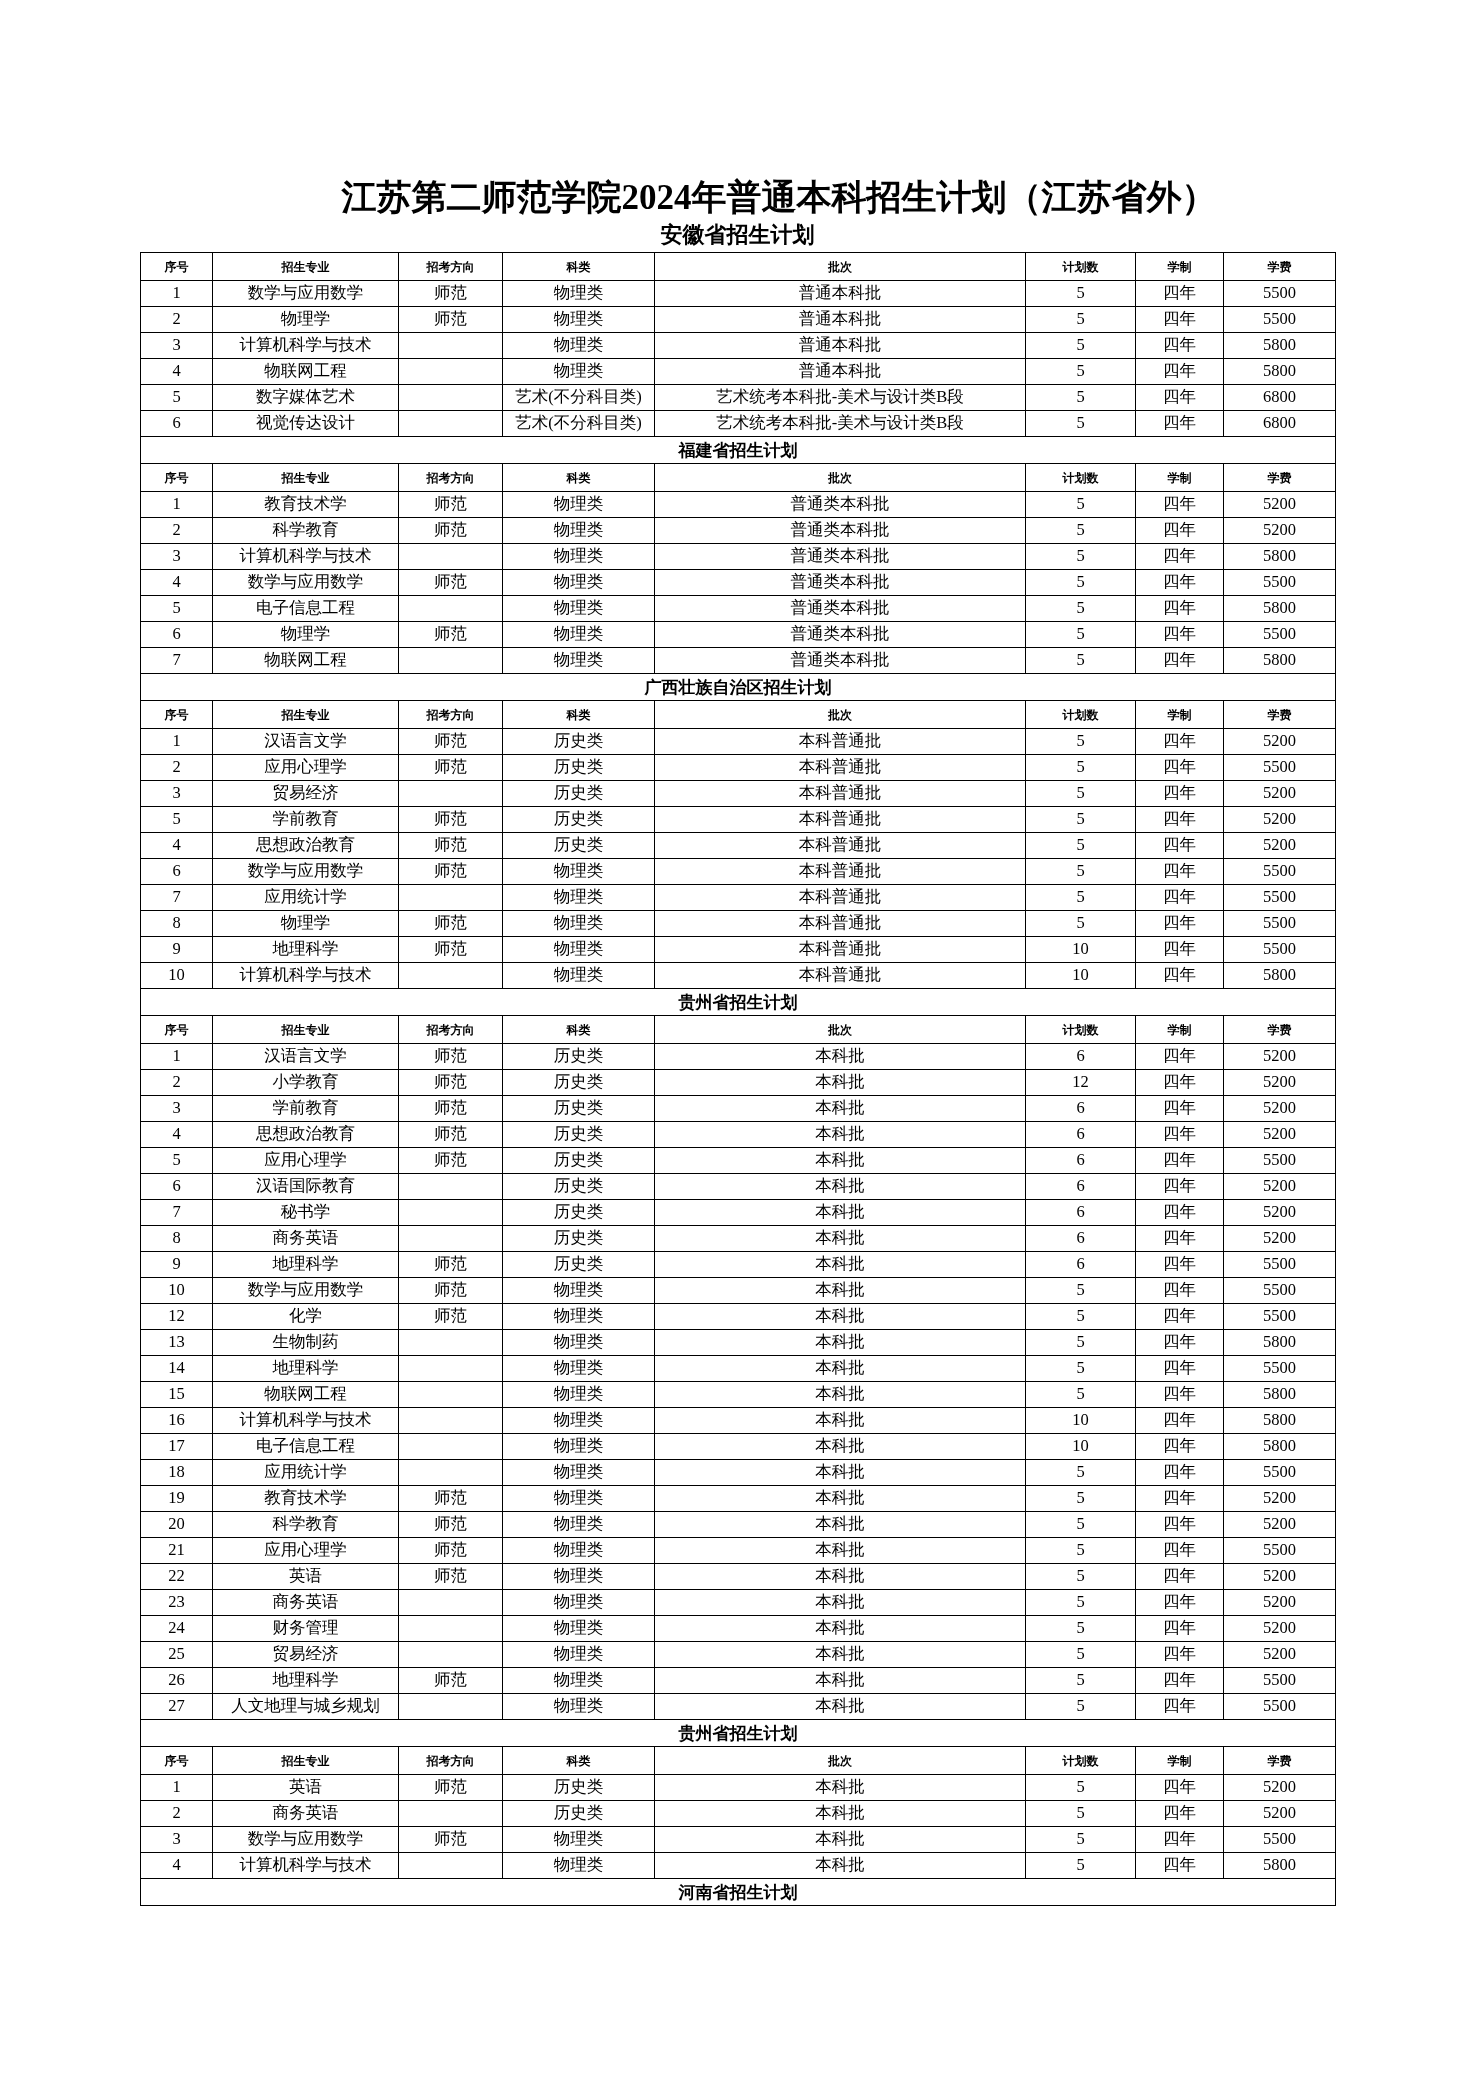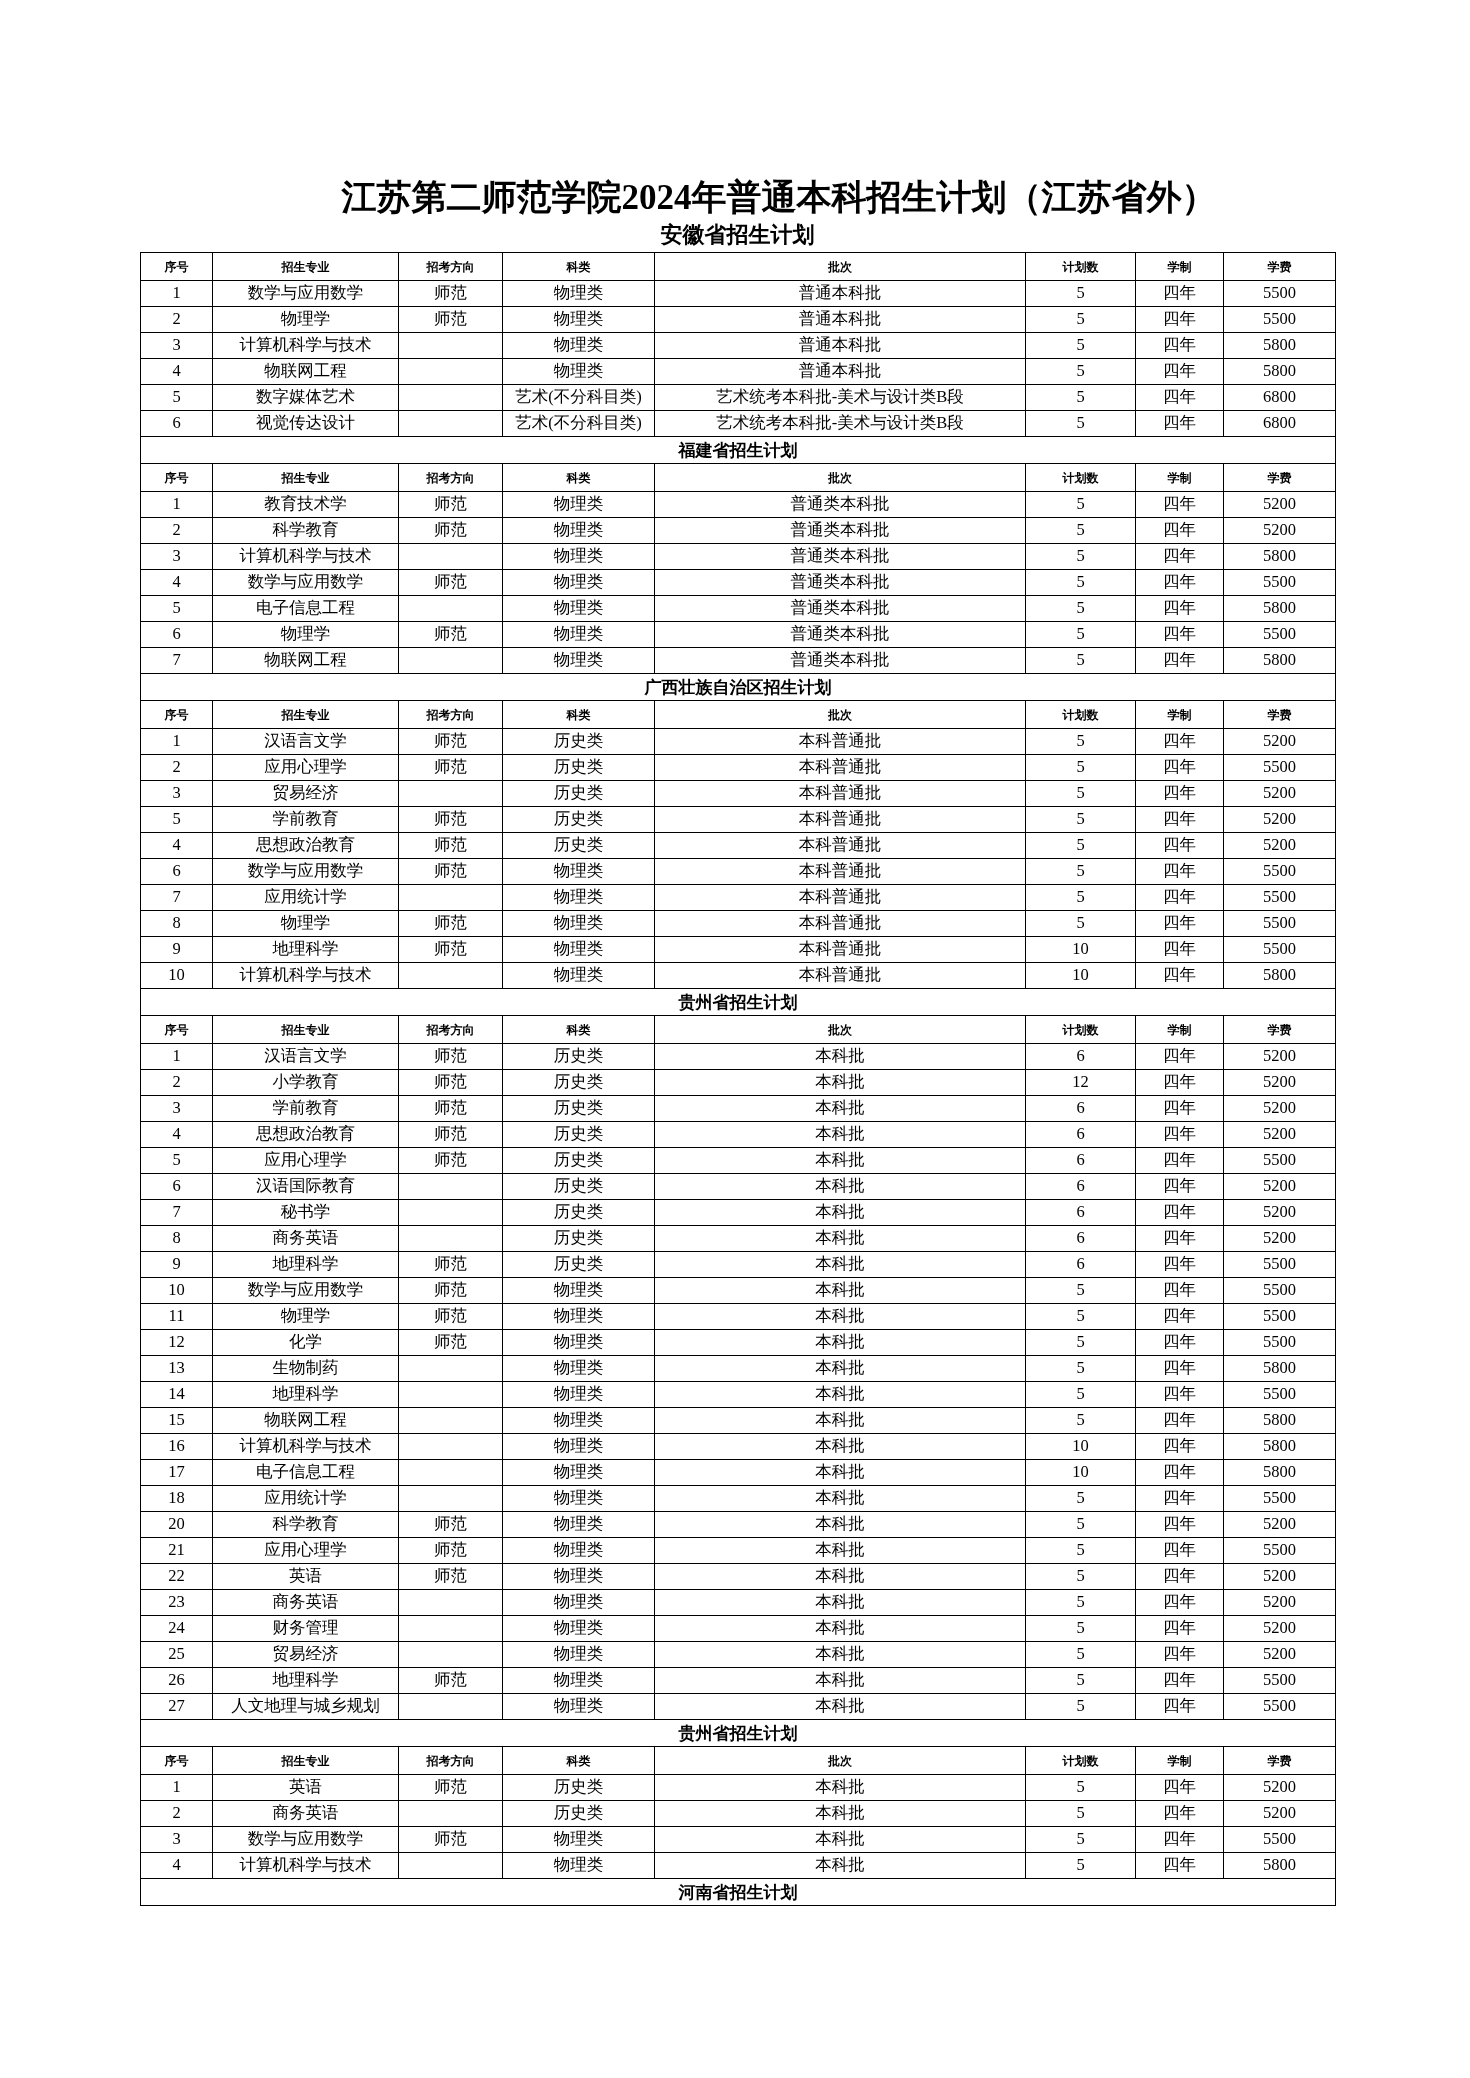--- a/index.html
+++ b/index.html
@@ -500,30 +500,20 @@
             <td>10</td>
             <td>数学与应用数学</td>
             <td>师范</td>
             <td>物理类</td>
             <td>本科批</td>
             <td>5</td>
             <td>四年</td>
             <td>5500</td>
           </tr>
           <tr class="data-row">
-            <td>11</td>
-            <td>物理学</td>
-            <td>师范</td>
-            <td>物理类</td>
-            <td>本科批</td>
-            <td>5</td>
-            <td>四年</td>
-            <td>5500</td>
-          </tr>
-          <tr class="data-row">
             <td>12</td>
             <td>化学</td>
             <td>师范</td>
             <td>物理类</td>
             <td>本科批</td>
             <td>5</td>
             <td>四年</td>
             <td>5500</td>
           </tr>
           <tr class="data-row">
@@ -578,20 +568,30 @@
           </tr>
           <tr class="data-row">
             <td>18</td>
             <td>应用统计学</td>
             <td></td>
             <td>物理类</td>
             <td>本科批</td>
             <td>5</td>
             <td>四年</td>
             <td>5500</td>
+          </tr>
+          <tr class="data-row">
+            <td>19</td>
+            <td>教育技术学</td>
+            <td>师范</td>
+            <td>物理类</td>
+            <td>本科批</td>
+            <td>5</td>
+            <td>四年</td>
+            <td>5200</td>
           </tr>
           <tr class="data-row">
             <td>20</td>
             <td>科学教育</td>
             <td>师范</td>
             <td>物理类</td>
             <td>本科批</td>
             <td>5</td>
             <td>四年</td>
             <td>5200</td>

